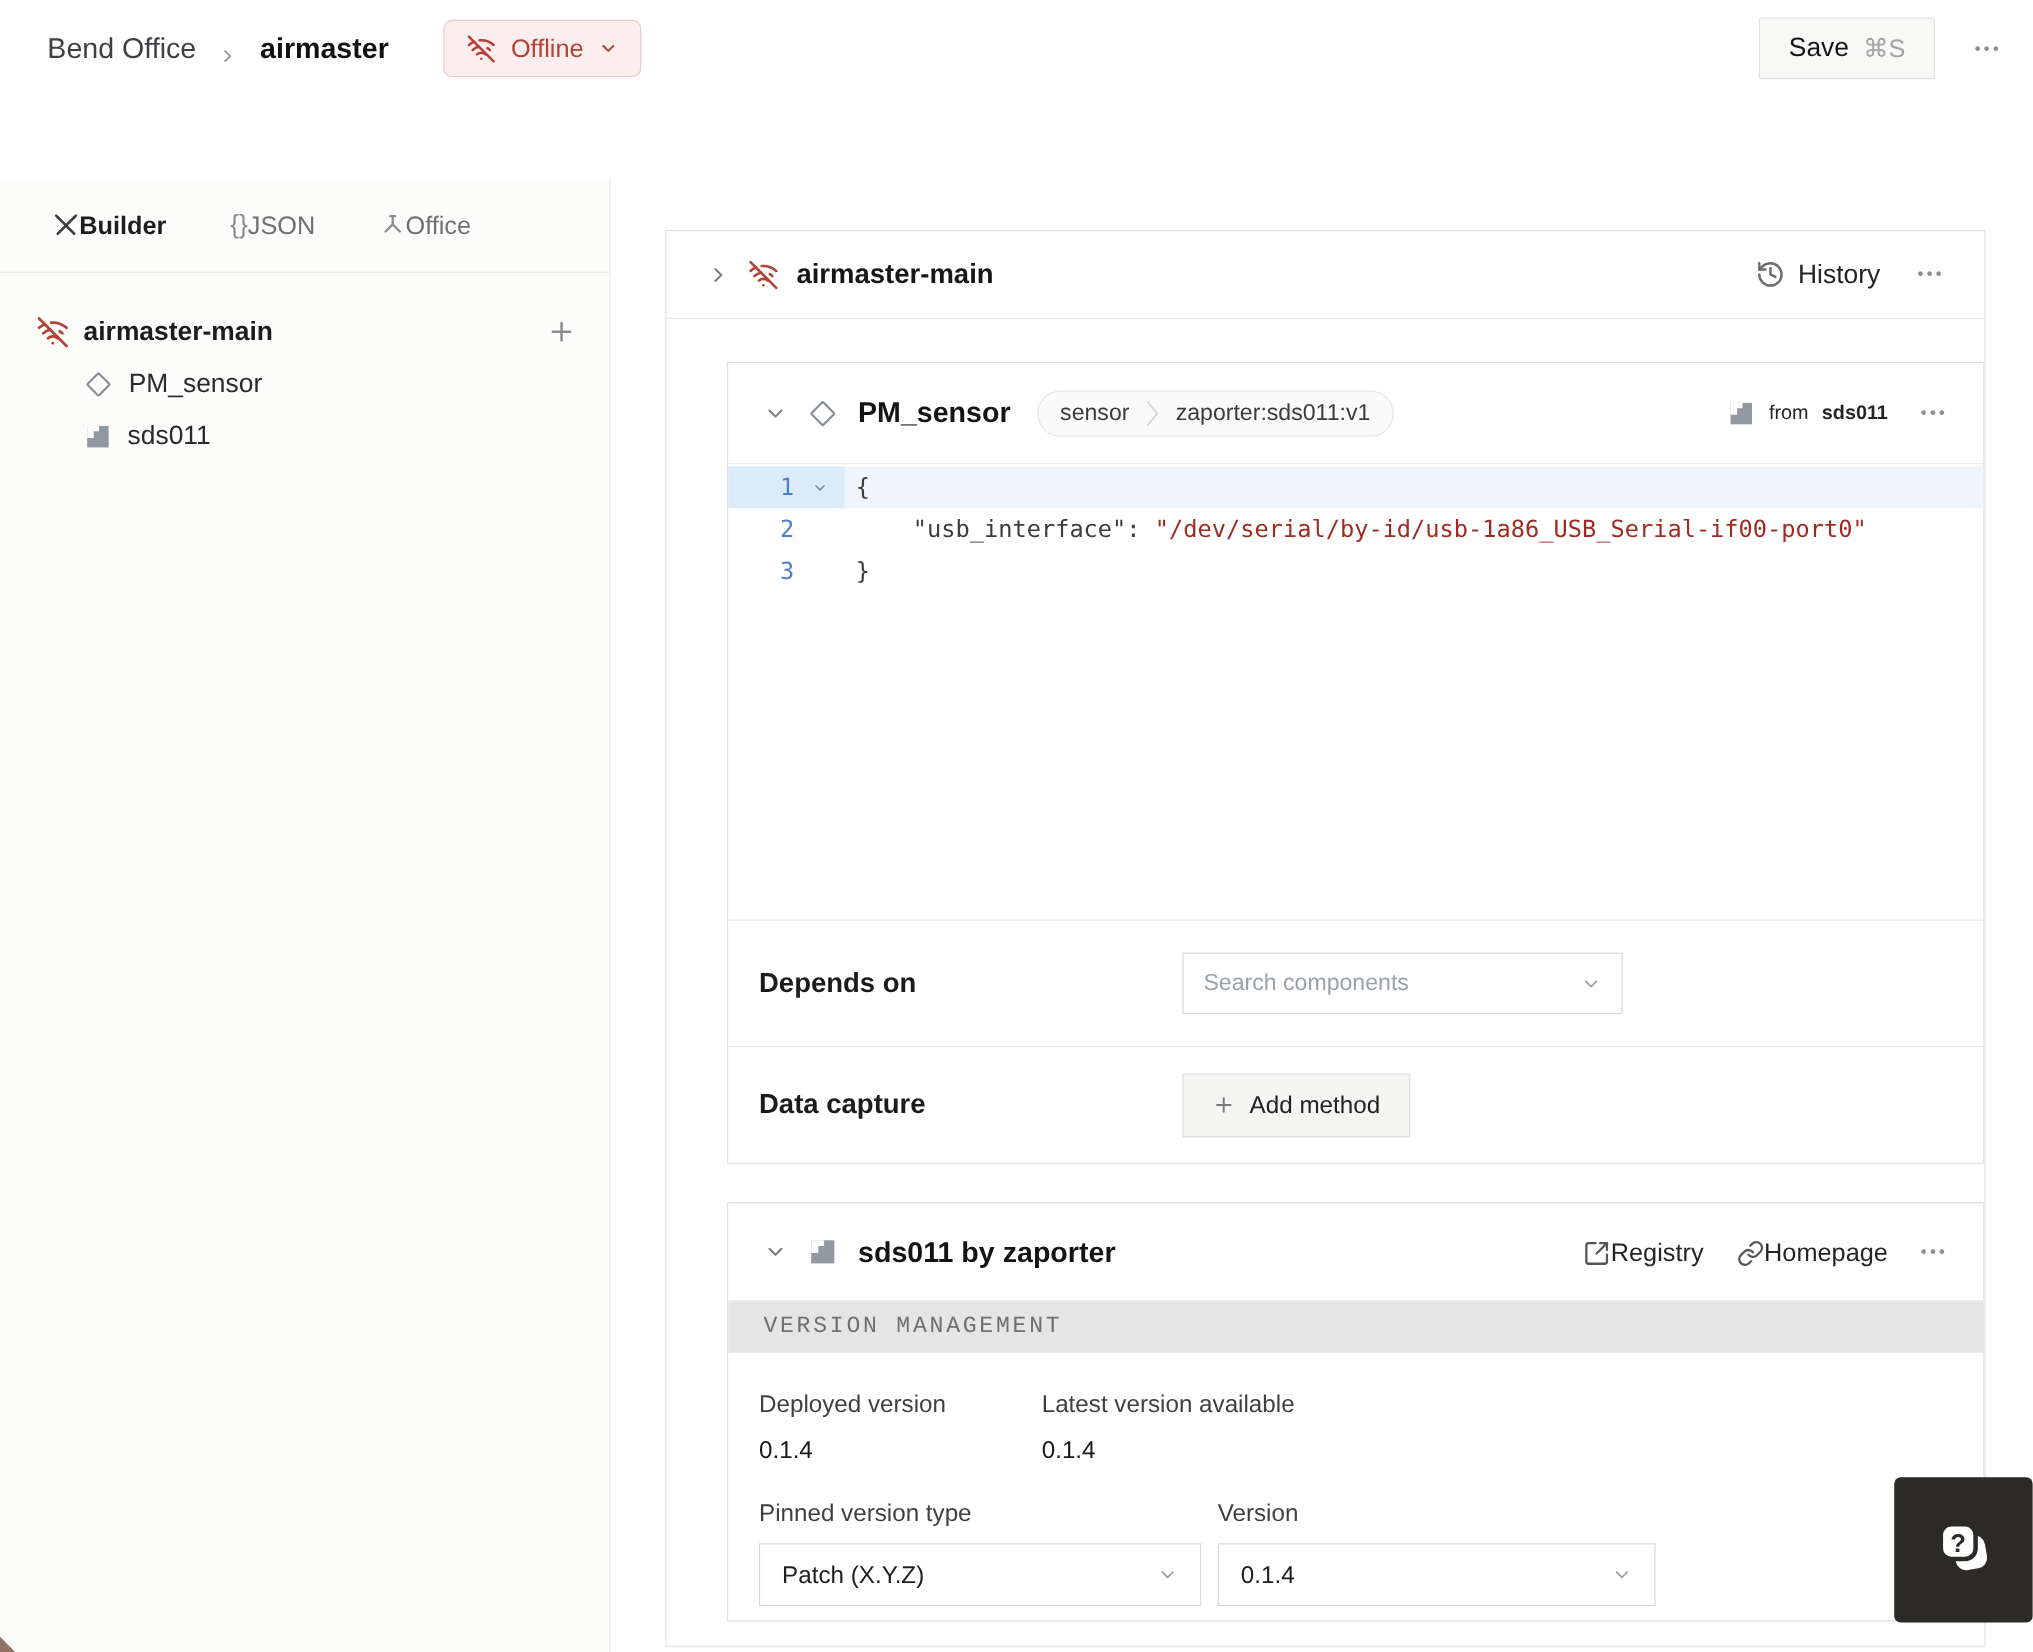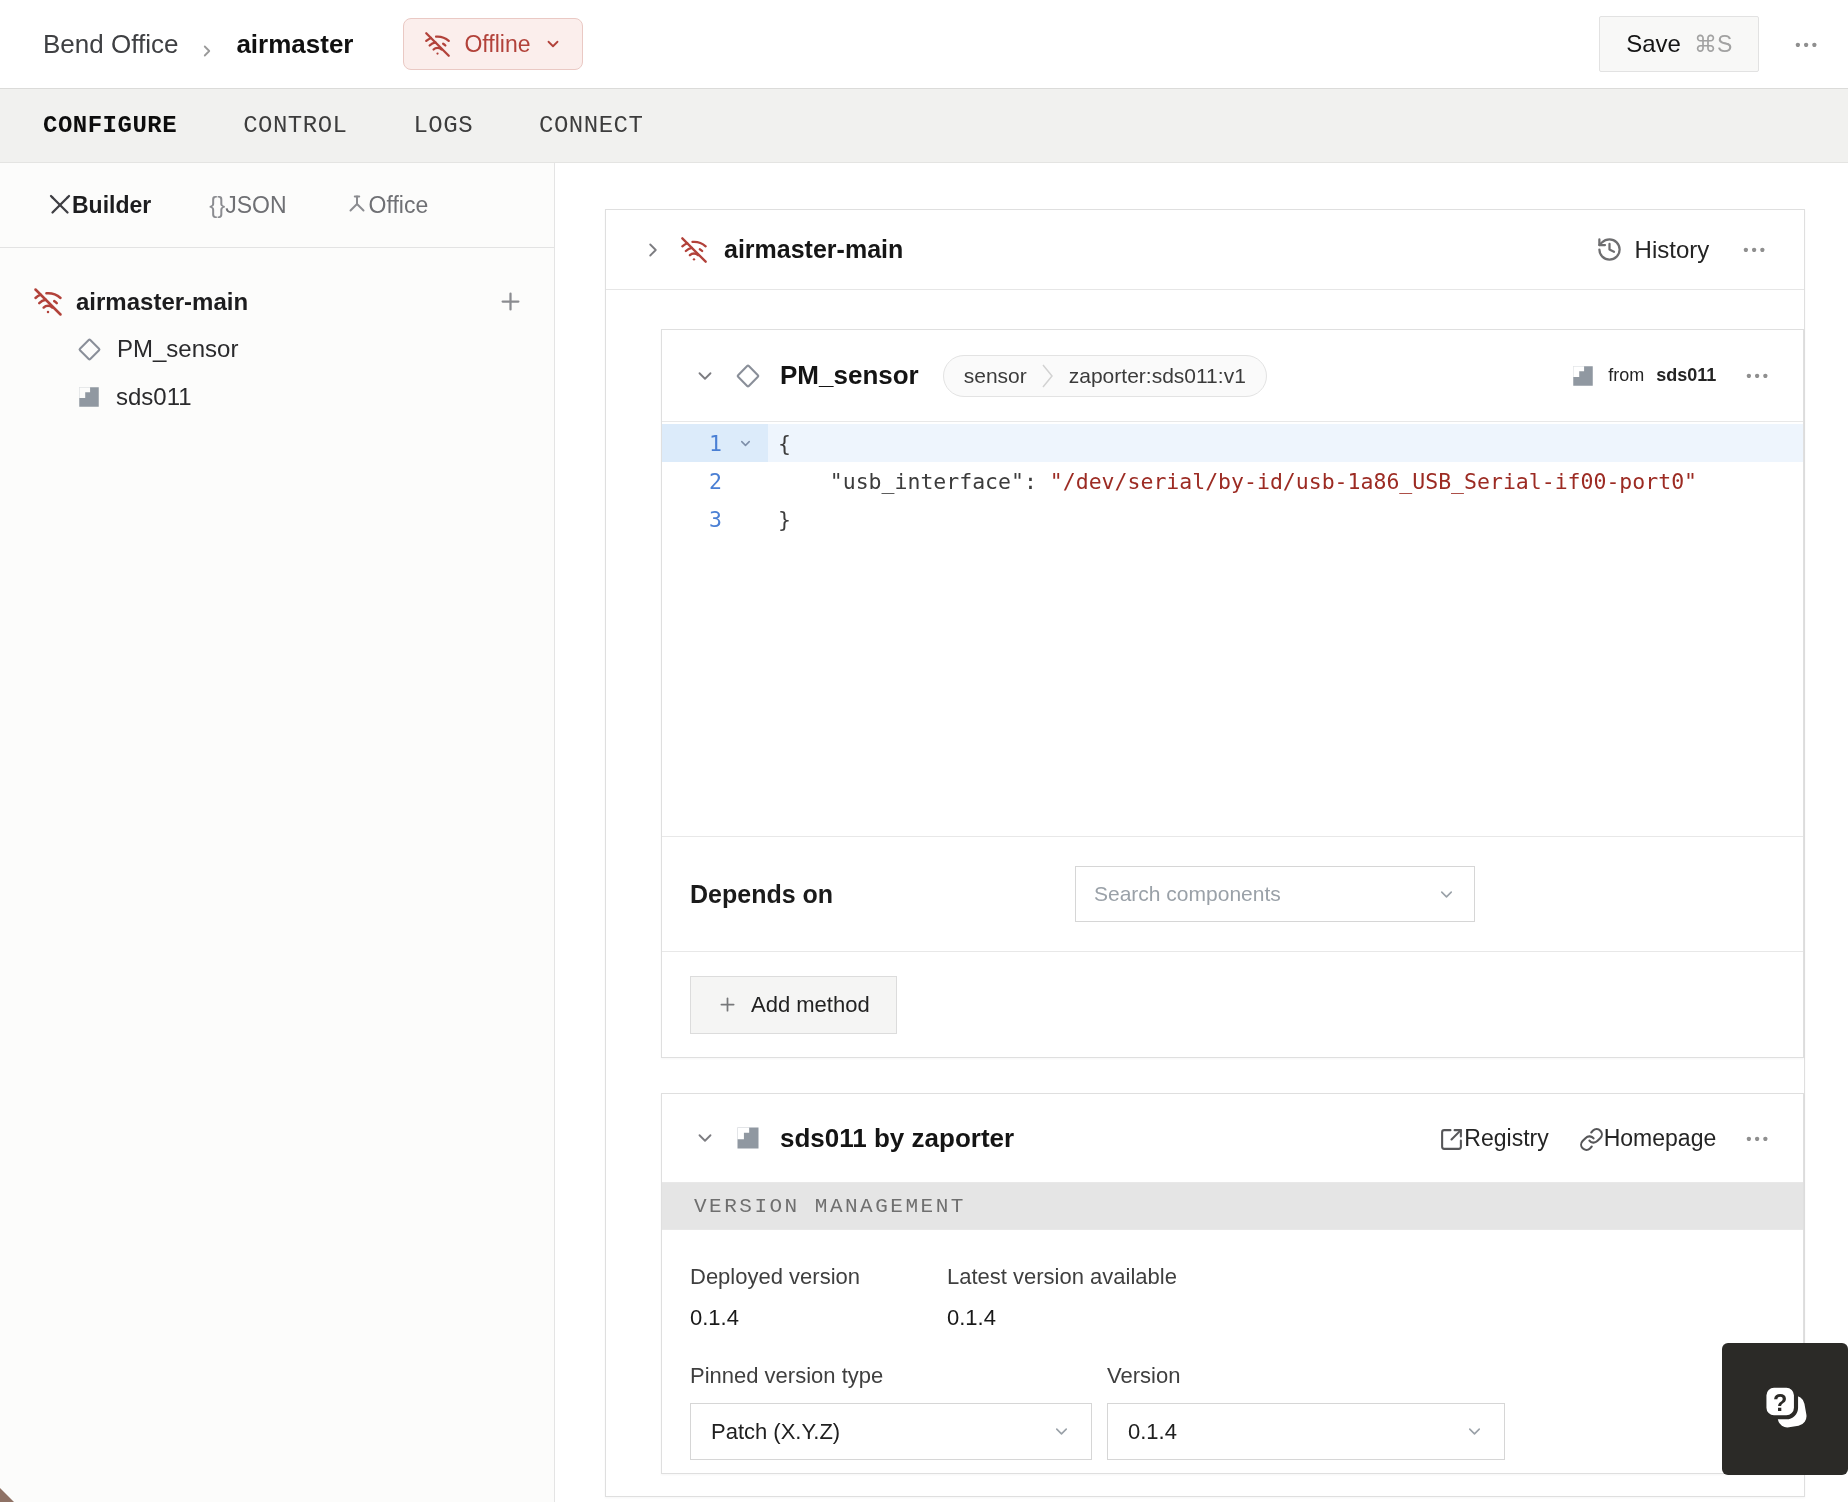--- a/index.html
+++ b/index.html
@@ -165,26 +165,20 @@
 
     <div class="topbar-right">
       <button class="save-btn">
         <span class="save-label">Save</span>
         <span class="kbd">⌘S</span>
       </button>
       <button class="dots">•••</button>
     </div>
   </header>
 
-  <nav class="tabbar">
-    <div class="tab active">CONFIGURE</div>
-    <div class="tab">CONTROL</div>
-    <div class="tab">LOGS</div>
-    <div class="tab">CONNECT</div>
-  </nav>
 
   <aside class="sidebar">
     <div class="modes">
       <div class="mode active">
         <span class="ic">
           <svg width="24" height="24" viewBox="0 0 24 24" fill="none" stroke="#3f3f44" stroke-width="2.3" stroke-linecap="round" stroke-linejoin="round">
               <path d="M4.5 19.5 19.5 4.5"></path>
               <path d="m4.5 4.5 15 15"></path>
               <path d="M19.5 4.5 21 3"></path>
               <path d="M4.5 4.5 3 3"></path>
@@ -359,20 +353,21 @@
               <span class="placeholder">Search components</span>
               <span class="ic">
                 <svg width="19" height="19" viewBox="0 0 24 24" fill="none" stroke="#9aa1a8" stroke-width="2" stroke-linecap="round" stroke-linejoin="round">
                     <path d="m6 9 6 6 6-6"></path>
                   </svg>
               </span>
             </div>
           </div>
 
           <div class="section-row row-capture">
+            <h3>Data capture</h3>
             <button class="add-method-btn">
               <span class="ic">
                 <svg width="21" height="21" viewBox="0 0 24 24" fill="none" stroke="#77787a" stroke-width="2" stroke-linecap="round">
                     <path d="M12 5v14"></path>
                     <path d="M5 12h14"></path>
                   </svg>
               </span>
               <span>Add method</span>
             </button>
           </div>

